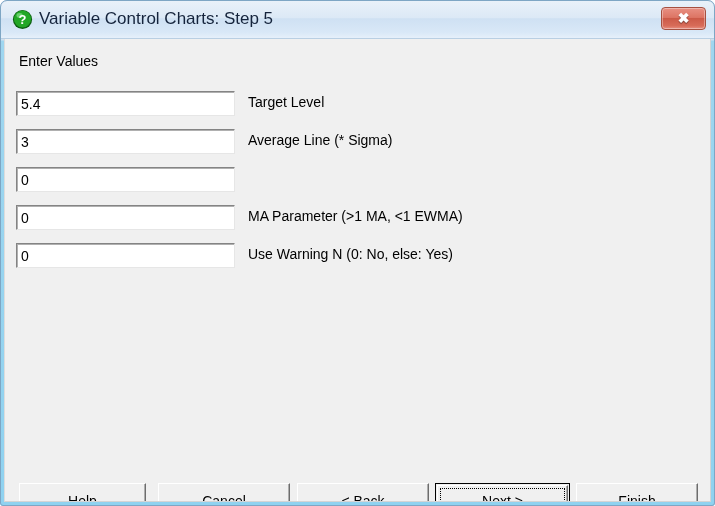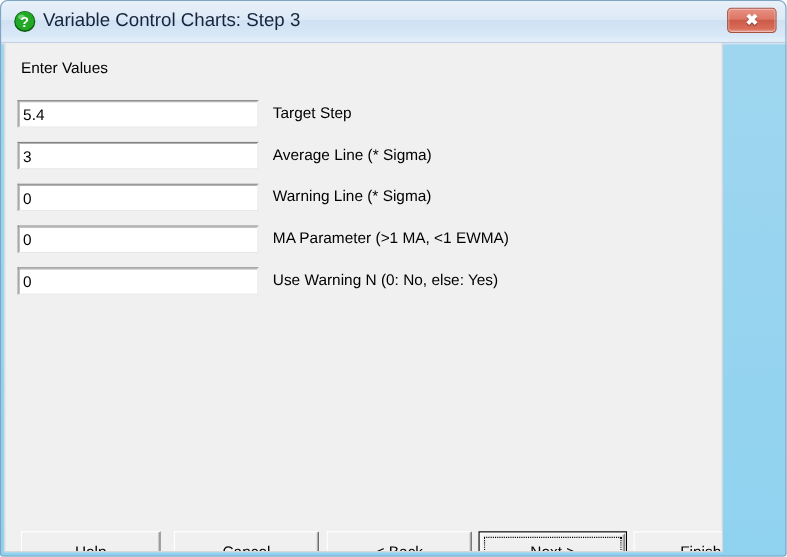--- a/index.html
+++ b/index.html
@@ -104,21 +104,21 @@
     text-align: center;
     line-height: 21px;
     text-shadow: 0 1px 1px rgba(0,0,0,0.45);
   }
 
   
   #client {
     position: absolute;
     left: 4px;
     top: 39px;
-    width: 653px;
+    width: 707px;
     height: 463px;
     box-sizing: border-box;
     background: #f0f0f0;
     border-left: 1px solid #dcdcdc;
     border-right: 1px solid #d4d4d4;
     border-bottom: 1px solid #d4d4d4;
     overflow: hidden;
   }
 
   #enter-values-label {
@@ -230,44 +230,43 @@
 
   <div id="titlebar">
 
     <svg id="title-icon" viewBox="0 0 21 21" xmlns="http://www.w3.org/2000/svg">
       <circle cx="10.5" cy="10.5" r="9.6" fill="#0d5f11"></circle>
       <circle cx="10.5" cy="10" r="8.6" fill="#22a726"></circle>
       <ellipse cx="7.6" cy="6.4" rx="3.1" ry="2.3" fill="#7fdd82" opacity="0.75"></ellipse>
       <text x="10.5" y="15.4" font-family="Liberation Sans, sans-serif" font-size="13" font-weight="bold" fill="#ffffff" text-anchor="middle">?</text>
     </svg>
 
-    <div id="title-text">Variable Control Charts: Step 3</div>
+    <div id="title-text">Variable Control Charts: Step 5</div>
 
     <div id="close-button">
       <div class="x-glyph">✖</div>
     </div>
   </div>
 
   <div id="client">
 
     <div id="enter-values-label">Enter Values</div>
 
     <div class="field-row" style="top:52px;">
       <input class="field-input" type="text" value="5.4" style="">
-      <div class="field-label">Target Step</div>
+      <div class="field-label">Target Level</div>
     </div>
 
     <div class="field-row" style="top:90px;">
       <input class="field-input" type="text" value="3" style="">
       <div class="field-label">Average Line (* Sigma)</div>
     </div>
 
     <div class="field-row" style="top:128px;">
       <input class="field-input" type="text" value="0" style="">
-      <div class="field-label">Warning Line (* Sigma)</div>
     </div>
 
     <div class="field-row" style="top:166px;">
       <input class="field-input" type="text" value="0" style="">
       <div class="field-label">MA Parameter (&gt;1 MA, &lt;1 EWMA)</div>
     </div>
 
     <div class="field-row" style="top:204px;">
       <input class="field-input" type="text" value="0" style="">
       <div class="field-label">Use Warning N (0: No, else: Yes)</div>

